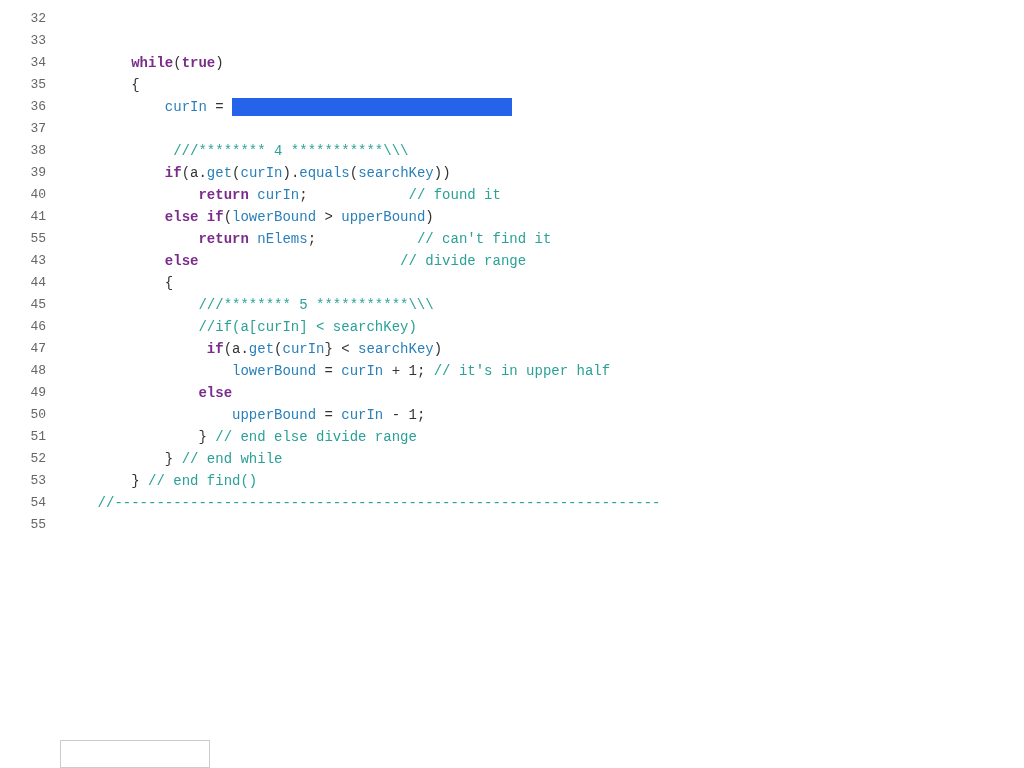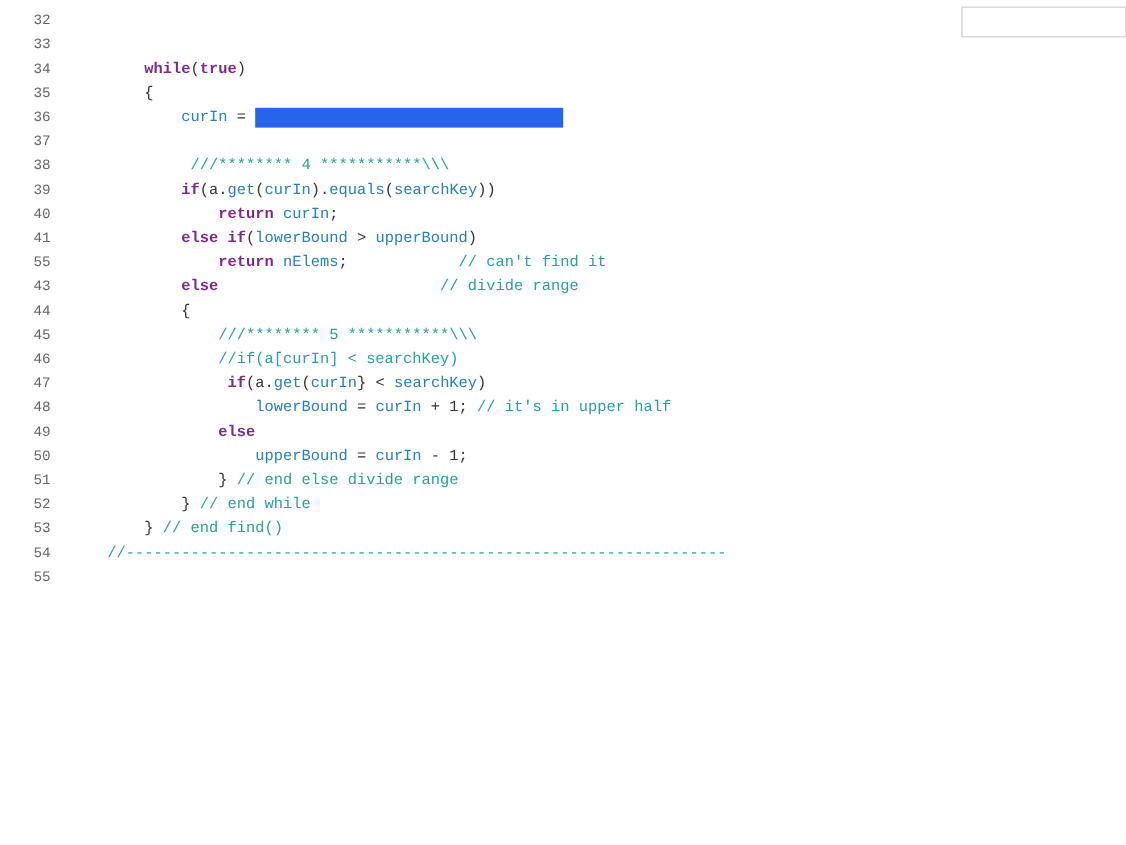--- a/index.html
+++ b/index.html
@@ -15,21 +15,21 @@
       overflow: hidden;
       width: 1024px;
       height: 768px;
     }
 
     .code-editor {
       background: #ffffff;
       width: 100%;
       height: 100%;
       display: flex;
-      flex-direction: row;
+      flex-direction: column;
     }
 
     .code-area {
       flex: 1;
       display: flex;
       overflow: hidden;
       padding-top: 8px;
     }
 
     .line-numbers {
@@ -120,21 +120,21 @@
       </div>
     <div class="code-content" id="code-lines">
         <div class="code-line">&nbsp;</div>
         <div class="code-line">&nbsp;</div>
         <div class="code-line"><span class="nm">        </span><span class="kw">while</span><span class="nm">(</span><span class="kw">true</span><span class="nm">)</span></div>
         <div class="code-line"><span class="nm">        </span><span class="nm">{</span></div>
         <div class="code-line"><span class="nm">            </span><span class="id">curIn</span><span class="nm"> = </span><span class="selected-text">&nbsp;</span></div>
         <div class="code-line">&nbsp;</div>
         <div class="code-line"><span class="nm">             </span><span class="cm">///******** 4 ***********\\\</span></div>
         <div class="code-line"><span class="nm">            </span><span class="kw">if</span><span class="nm">(a.</span><span class="id">get</span><span class="nm">(</span><span class="id">curIn</span><span class="nm">).</span><span class="id">equals</span><span class="nm">(</span><span class="id">searchKey</span><span class="nm">))</span></div>
-        <div class="code-line"><span class="nm">                </span><span class="kw">return</span><span class="nm"> </span><span class="id">curIn</span><span class="nm">;</span></div>
+        <div class="code-line"><span class="nm">                </span><span class="kw">return</span><span class="nm"> </span><span class="id">curIn</span><span class="nm">;</span><span class="cm">            // found it</span></div>
         <div class="code-line"><span class="nm">            </span><span class="kw">else if</span><span class="nm">(</span><span class="id">lowerBound</span><span class="nm"> &gt; </span><span class="id">upperBound</span><span class="nm">)</span></div>
         <div class="code-line"><span class="nm">                </span><span class="kw">return</span><span class="nm"> </span><span class="id">nElems</span><span class="nm">;</span><span class="cm">            // can't find it</span></div>
         <div class="code-line"><span class="nm">            </span><span class="kw">else</span><span class="cm">                        // divide range</span></div>
         <div class="code-line"><span class="nm">            </span><span class="nm">{</span></div>
         <div class="code-line"><span class="nm">                </span><span class="cm">///******** 5 ***********\\\</span></div>
         <div class="code-line"><span class="nm">                </span><span class="cm">//if(a[curIn] &lt; searchKey)</span></div>
         <div class="code-line"><span class="nm">                 </span><span class="kw">if</span><span class="nm">(a.</span><span class="id">get</span><span class="nm">(</span><span class="id">curIn</span><span class="nm">} &lt; </span><span class="id">searchKey</span><span class="nm">)</span></div>
         <div class="code-line"><span class="nm">                    </span><span class="id">lowerBound</span><span class="nm"> = </span><span class="id">curIn</span><span class="nm"> + 1; </span><span class="cm">// it's in upper half</span></div>
         <div class="code-line"><span class="nm">                </span><span class="kw">else</span></div>
         <div class="code-line"><span class="nm">                    </span><span class="id">upperBound</span><span class="nm"> = </span><span class="id">curIn</span><span class="nm"> - 1; </span></div>

